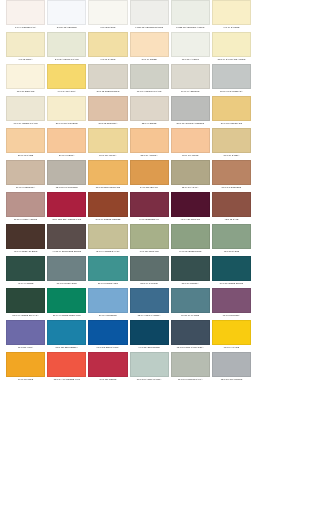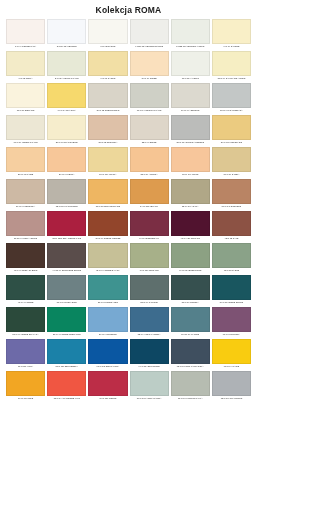--- a/index.html
+++ b/index.html
@@ -51,21 +51,20 @@
     overflow:hidden;
     word-break:break-word;
     transform-origin:center top;
   }
 </style>
 </head>
 <body>
 
 <div id="page">
 
-  <div id="title">Kolekcja ROMA</div>
 
   <div id="grid">
       <div class="cell">
         <div class="swatch" style="background: rgb(249, 242, 237);"></div>
         <div class="cap">1.W HI-PORCELLANA</div>
       </div>
       <div class="cell">
         <div class="swatch" style="background: rgb(246, 248, 251);"></div>
         <div class="cap">2.W24 TRAVERTINO</div>
       </div>

